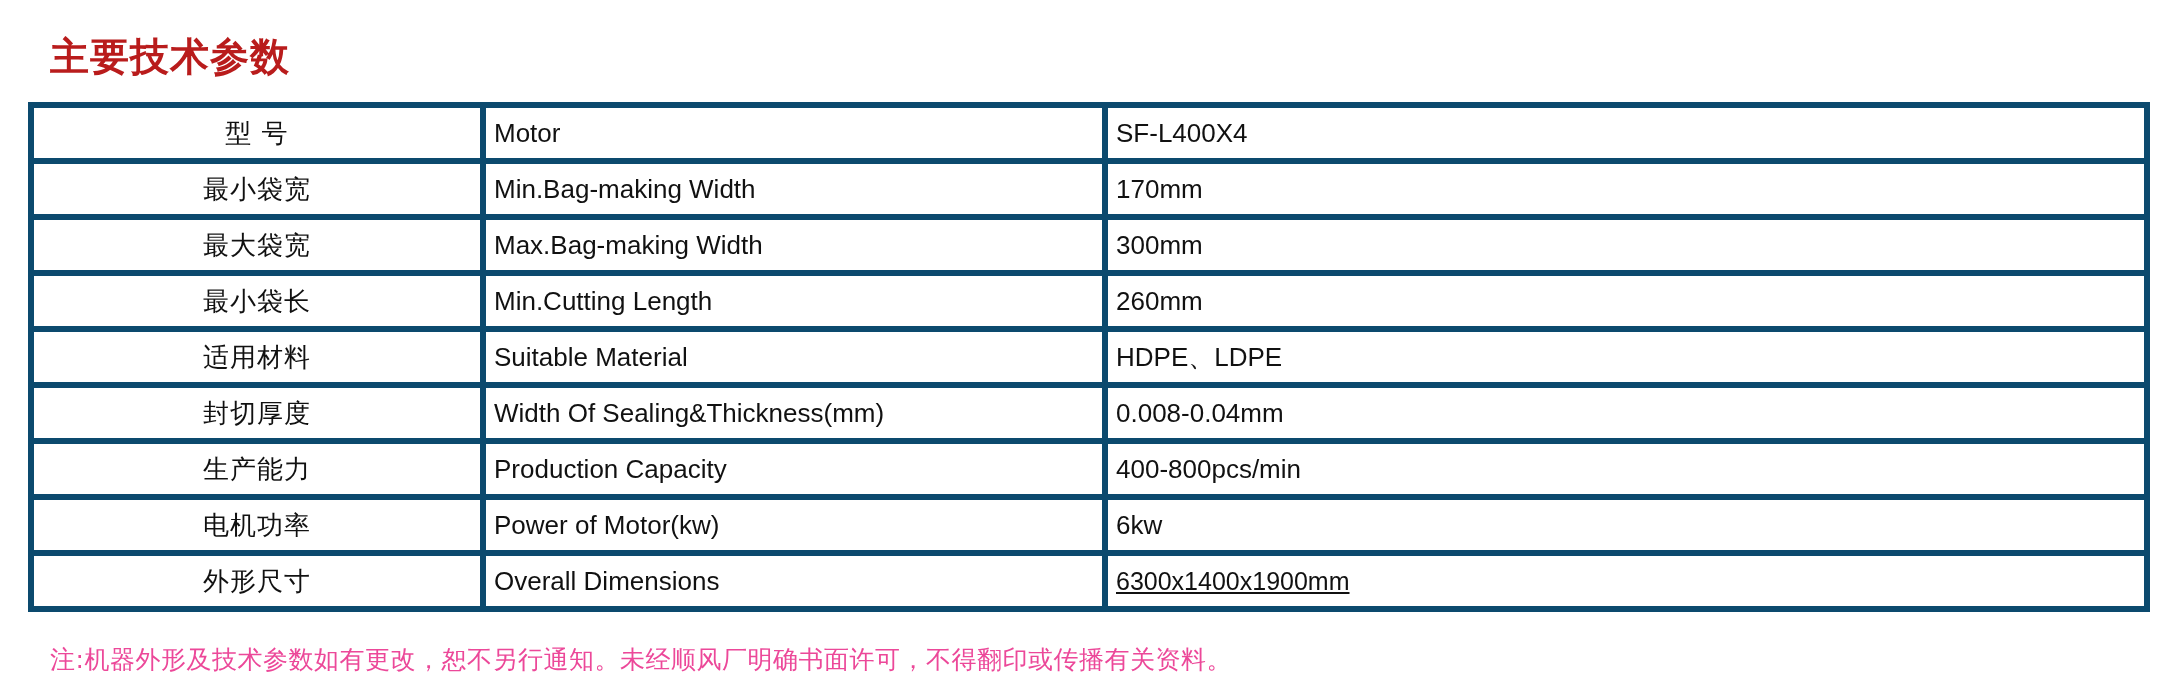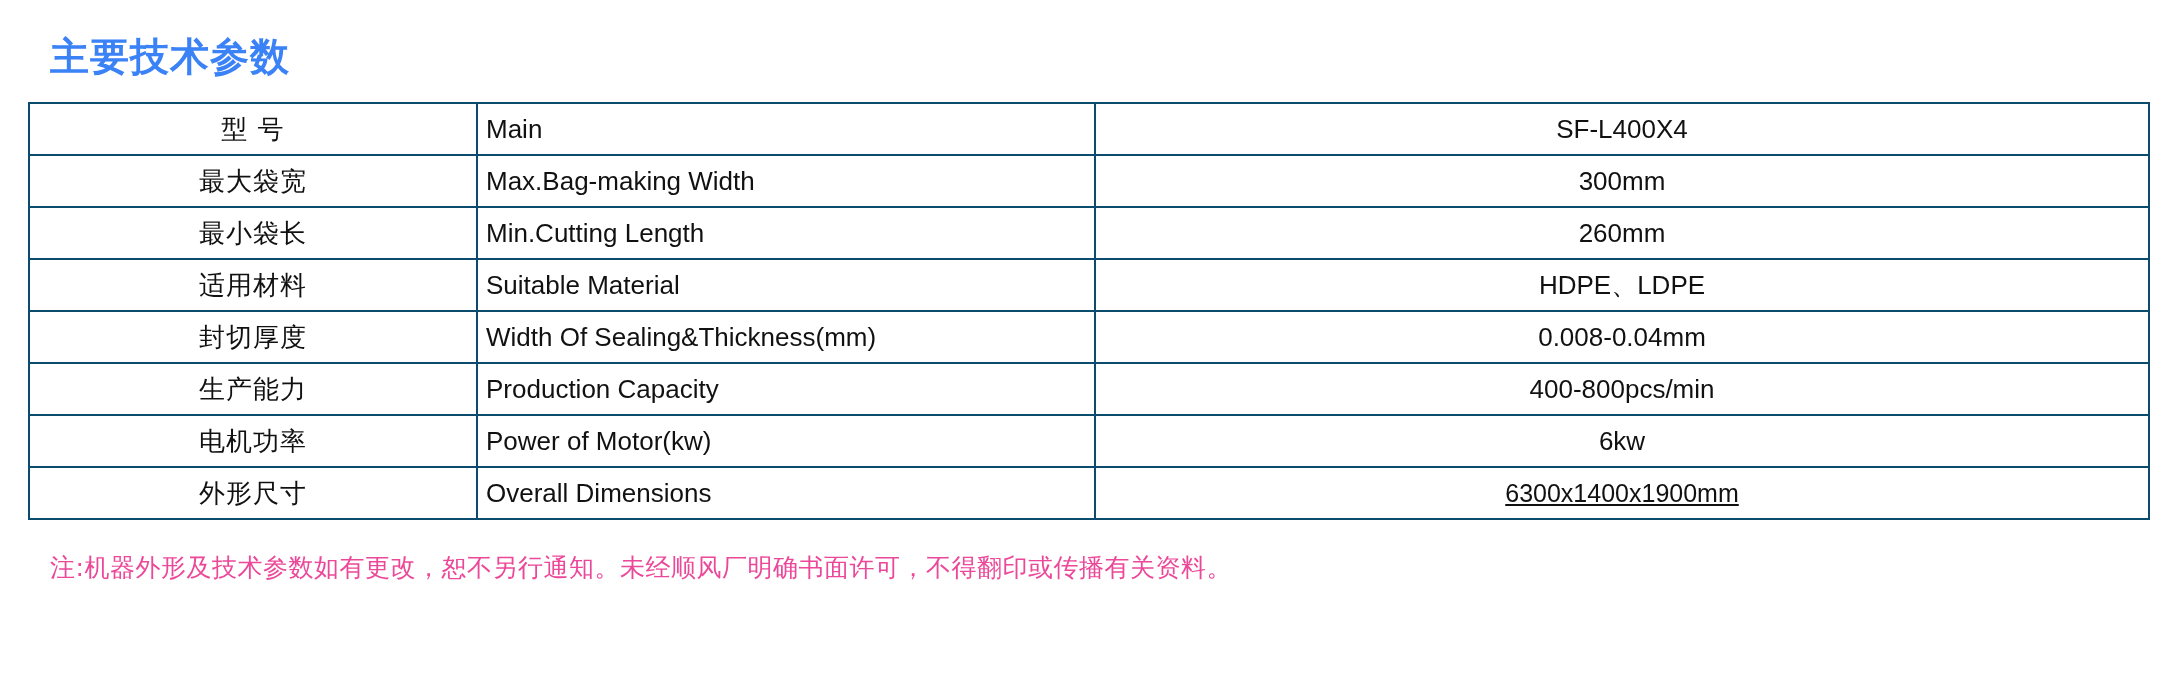--- a/index.html
+++ b/index.html
@@ -23,39 +23,39 @@
   .title-row {
     display: flex;
     align-items: baseline;
     gap: 18px;
     padding-left: 22px;
     margin-bottom: 18px;
   }
   .title-cn {
     font-size: 39px;
     font-weight: bold;
-    color: #3b82f6;
+    color: #b91c1c;
     letter-spacing: 1px;
     font-family: "DejaVu Sans", "Liberation Sans", sans-serif;
   }
   .title-en {
     font-size: 40px;
     font-weight: bold;
     color: #0c74bb;
     letter-spacing: 0.5px;
     font-family: "Liberation Sans", sans-serif;
   }
   table.spec {
     border-collapse: collapse;
     width: 2122px;
     table-layout: fixed;
     border: 1px solid #7f8c99;
   }
   table.spec td {
-    border: 2px solid #0c4a6e;
+    border: 6px solid #0c4a6e;
     height: 50px;
     padding: 0 8px;
     font-size: 26px;
     color: #111111;
     vertical-align: middle;
     background: #ffffff;
   }
   td.col-cn {
     width: 430px;
     text-align: center;
@@ -63,21 +63,21 @@
     font-size: 27px;
     letter-spacing: 1px;
   }
   td.col-en {
     width: 600px;
     text-align: left;
     padding-left: 28px;
     font-size: 27px;
   }
   td.col-val {
-    text-align: center;
+    text-align: left;
     font-size: 28px;
   }
   td.col-val.small {
     font-size: 25px;
     text-decoration: underline;
   }
   .note {
     margin-top: 31px;
     padding-left: 22px;
     font-size: 25px;
@@ -92,22 +92,27 @@
 <div class="page">
 
   <div class="title-row">
     <span class="title-cn">主要技术参数</span>
   </div>
 
   <table class="spec">
     <tbody>
         <tr>
           <td class="col-cn">型     号</td>
-          <td class="col-en">Main</td>
+          <td class="col-en">Motor</td>
           <td class="col-val">SF-L400X4</td>
+        </tr>
+        <tr>
+          <td class="col-cn">最小袋宽</td>
+          <td class="col-en">Min.Bag-making Width</td>
+          <td class="col-val">170mm</td>
         </tr>
         <tr>
           <td class="col-cn">最大袋宽</td>
           <td class="col-en">Max.Bag-making Width</td>
           <td class="col-val">300mm</td>
         </tr>
         <tr>
           <td class="col-cn">最小袋长</td>
           <td class="col-en">Min.Cutting Length</td>
           <td class="col-val">260mm</td>

